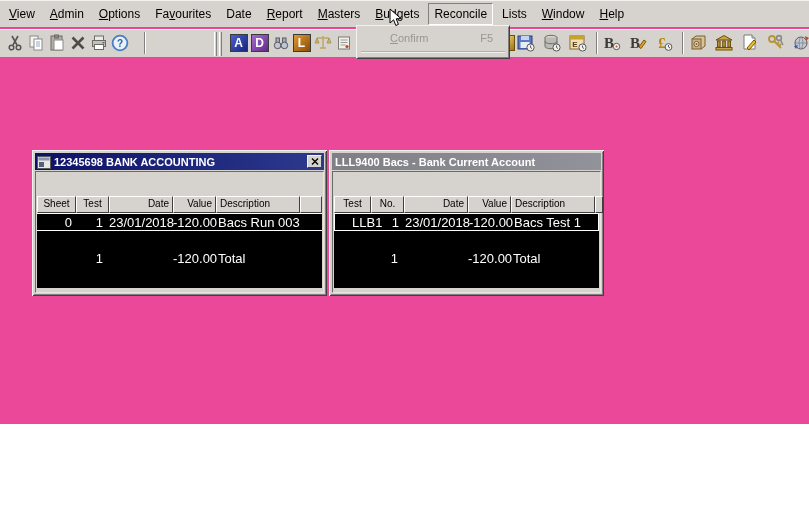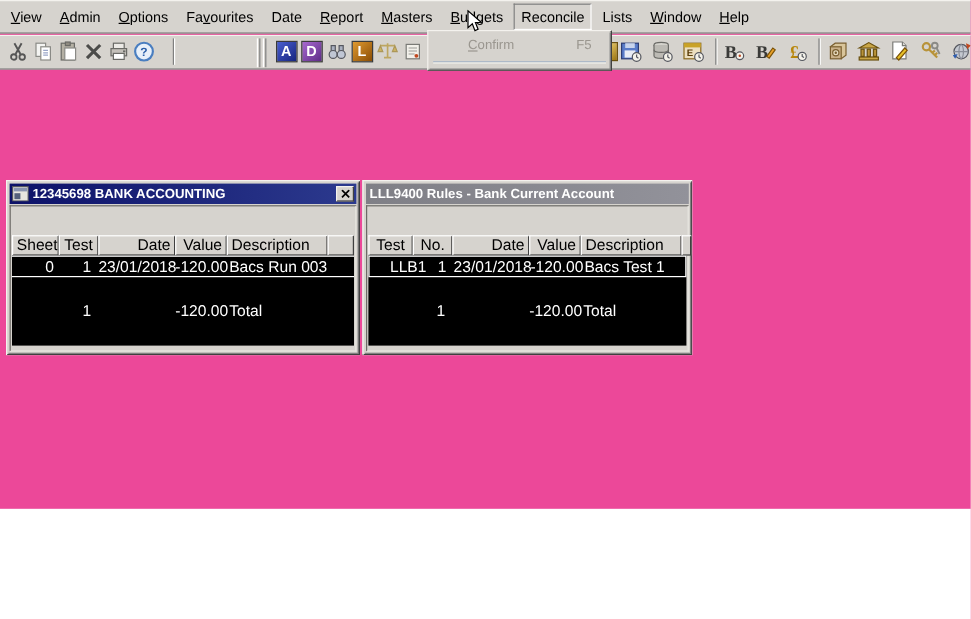--- a/index.html
+++ b/index.html
@@ -55,37 +55,37 @@
   .mitem.disabled { color:#9a968f; }
   .mitem.enabled { color:#000; }
   .msep { margin:3px 2px; border-top:1px solid #a4b2c6; border-bottom:1px solid #f0f0ec; }
 
   
   .cursor { position:absolute; left:389px; top:8px; z-index:30; }
 
   
   .mdi { position:absolute; background:#d6d3ce; padding:3px;
          box-shadow: inset 1px 1px 0 #f4f2ee, inset -1px -1px 0 #404040,
-                     inset 2px 2px 0 #d6d3ce, inset -2px -2px 0 #808080; }
+                     inset 2px 2px 0 #d6d3ce, inset -2px -2px 0 #808080; margin-left: 27px; }
   .titlebar { height:17px; display:flex; align-items:center; padding:0 2px;
               margin-bottom:1px; }
   .titlebar.active { background:linear-gradient(90deg,#0d1168,#2c3a8e); }
   .titlebar.inactive { background:linear-gradient(90deg,#7f7f86,#92929a); }
   .title-text { color:#fff; font-weight:bold; font-size:11px; white-space:nowrap;
                 overflow:hidden; flex:1; margin-left:3px; }
   .title-icon { width:14px; height:13px; display:inline-block; }
   .closebtn { width:15px; height:13px; background:#d6d3ce;
               border:1px solid; border-color:#f4f2ee #404040 #404040 #f4f2ee;
               display:flex; align-items:center; justify-content:center; }
   .client { position:relative; height:calc(100% - 18px);
             border:1px solid; border-color:#6c6a66 #e8e6e0 #e8e6e0 #6c6a66;
             background:#d6d3ce; display:flex; flex-direction:column;
             padding:1px; }
   .spacer-top { height:23px; }
-  .hrow { display:grid; height:17px; font-size:13px; color:#000; }
+  .hrow { display:grid; height:17px; font-size:10px; color:#000; }
   .w1cols { grid-template-columns:39px 33px 64px 43px 84px 1fr; }
   .w2cols { grid-template-columns:37px 33px 64px 43px 84px 1fr; }
   .hcell { background:#d6d3ce; border:1px solid; padding:0 3px; line-height:14px;
            border-color:#ffffff #404040 #404040 #ffffff; white-space:nowrap;
            overflow:hidden; }
   .ha-c { text-align:center; } .ha-r { text-align:right; } .ha-l { text-align:left; }
   .list { flex:1; background:#000; color:#fff; font-size:13px; margin-bottom:3px; }
   .lrow { display:grid; height:18px; align-items:center; white-space:nowrap; }
   .lrow.sel1 { border-top:1px solid #fff; border-bottom:1px solid #fff; }
   .lrow.sel2 { border:1px solid #fff; }
@@ -351,21 +351,21 @@
           <span class="c-r">-120.00</span>
           <span class="c-l">Total</span>
           <span></span>
         </div>
       </div>
     </div>
   </div>
 
   <div class="mdi" style="left:302px; top:150px; width:275px; height:146px;">
     <div class="titlebar inactive">
-      <span class="title-text" style="margin-left:1px">LLL9400 Rules - Bank Current Account</span>
+      <span class="title-text" style="margin-left:1px">LLL9400 Bacs - Bank Current Account</span>
     </div>
     <div class="client">
       <div class="spacer-top"></div>
       <div class="hrow w2cols">
         <span class="hcell ha-c">Test</span>
         <span class="hcell ha-c">No.</span>
         <span class="hcell ha-r">Date</span>
         <span class="hcell ha-r">Value</span>
         <span class="hcell ha-l">Description</span>
         <span class="hcell"></span>

